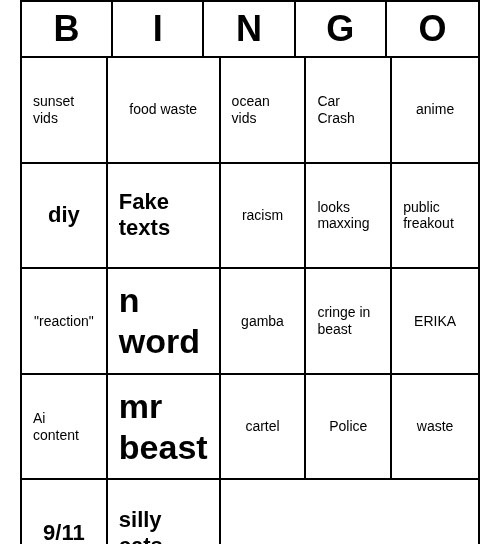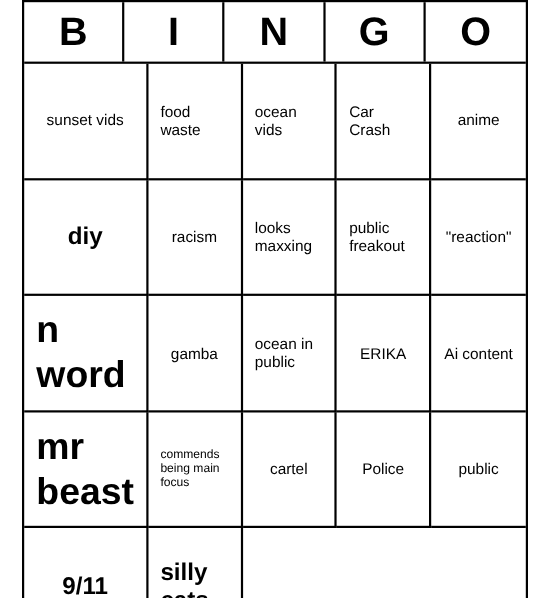--- a/index.html
+++ b/index.html
@@ -75,30 +75,30 @@
     <div class="bingo-header-cell">G</div>
     <div class="bingo-header-cell">O</div>
   </div>
   <div class="bingo-grid" id="grid">
   <div class="bingo-cell">sunset vids</div>
       <div class="bingo-cell">food waste</div>
       <div class="bingo-cell">ocean vids</div>
       <div class="bingo-cell">Car Crash</div>
       <div class="bingo-cell">anime</div>
       <div class="bingo-cell large-text">diy</div>
+      <div class="bingo-cell large-text">Fake texts</div>
       <div class="bingo-cell">racism</div>
       <div class="bingo-cell">looks maxxing</div>
       <div class="bingo-cell">public freakout</div>
       <div class="bingo-cell">"reaction"</div>
       <div class="bingo-cell xlarge-text">n word</div>
       <div class="bingo-cell">gamba</div>
-      <div class="bingo-cell">ocean in public</div>
+      <div class="bingo-cell">cringe in beast</div>
       <div class="bingo-cell">ERIKA</div>
       <div class="bingo-cell">Ai content</div>
       <div class="bingo-cell xlarge-text">mr beast</div>
-      <div class="bingo-cell small-text">commends being main focus</div>
       <div class="bingo-cell">cartel</div>
       <div class="bingo-cell">Police</div>
-      <div class="bingo-cell">public</div>
+      <div class="bingo-cell">waste</div>
       <div class="bingo-cell large-text">9/11</div>
       <div class="bingo-cell large-text">silly cats</div>
     </div>
 </div>
 
 </body></html>

